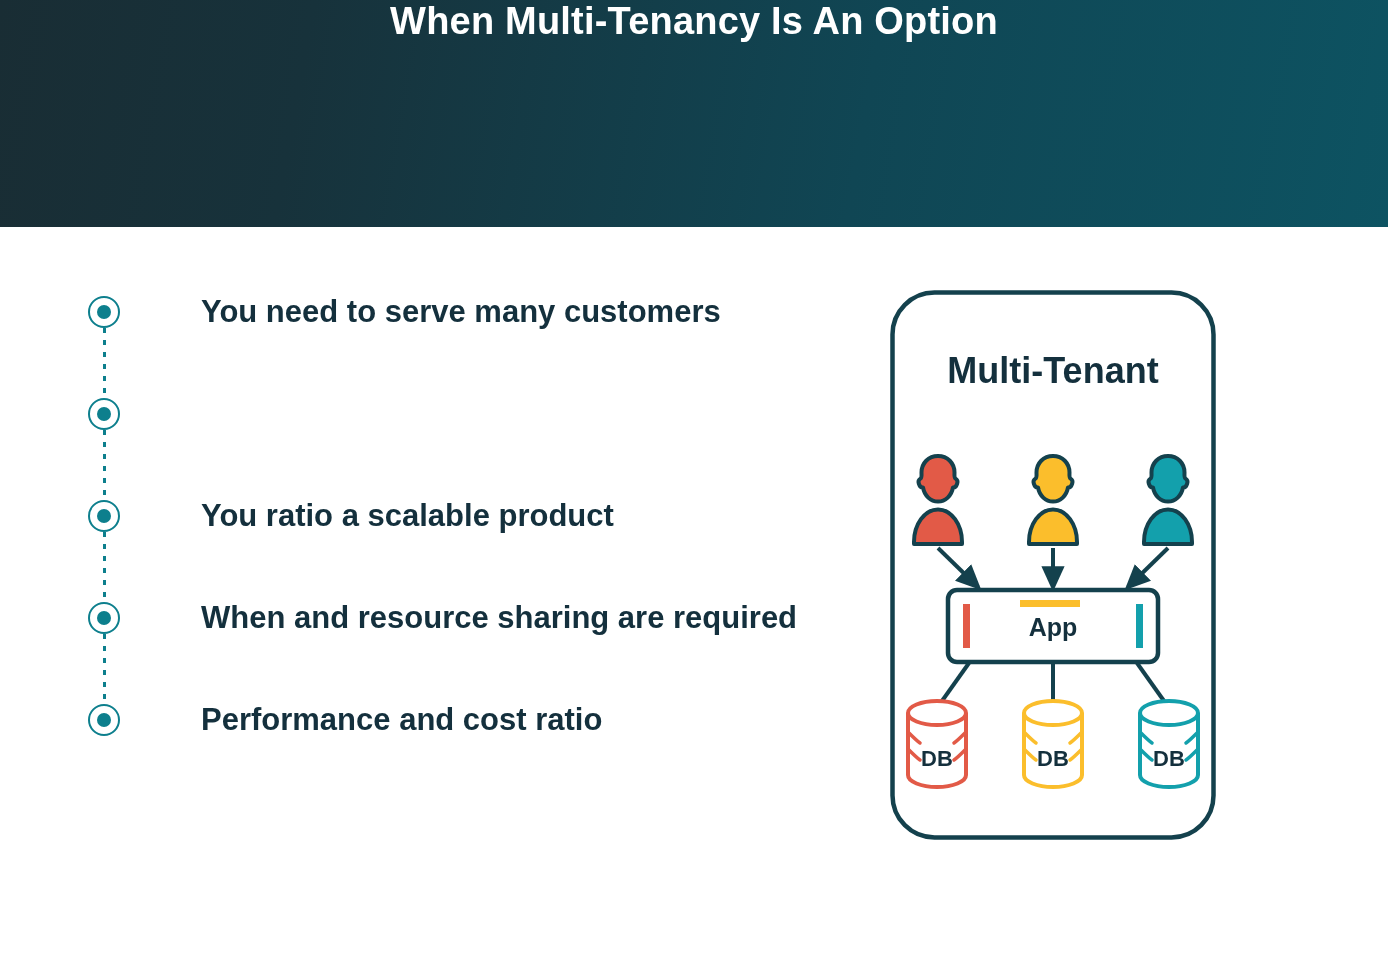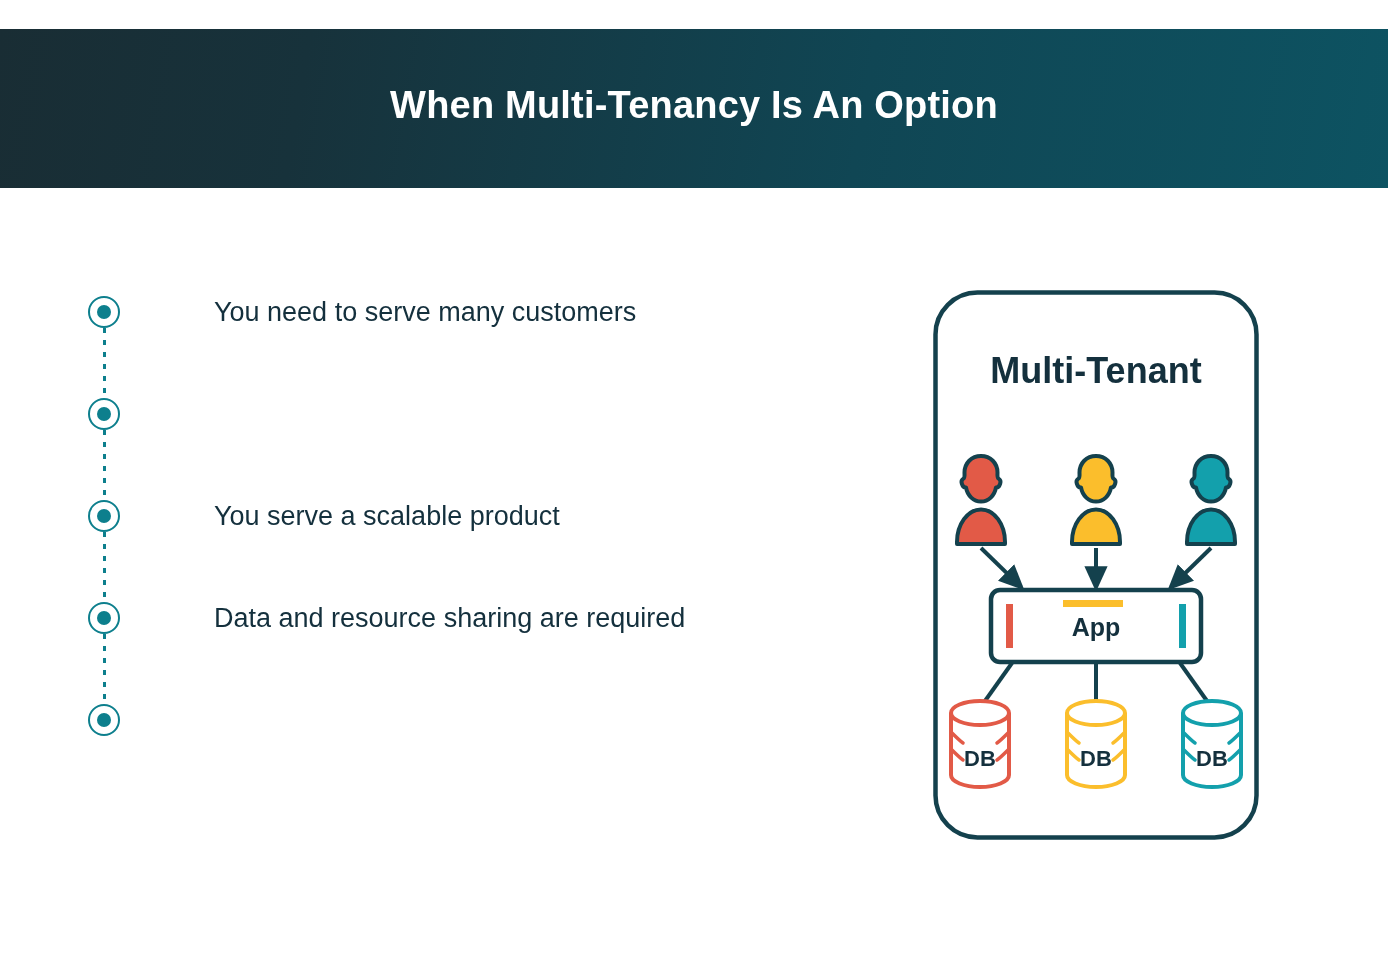--- a/index.html
+++ b/index.html
@@ -21,26 +21,25 @@
     height: 968px;
     background: #ffffff;
   }
 
   
   .header {
     position: absolute;
     left: 0;
     top: 0;
     width: 1388px;
-    height: 159px;
+    height: 227px;
     background: linear-gradient(100deg, #192d34 0%, #17323b 22%, #104654 62%, #0d5362 100%);
     display: flex;
-    align-items: center;
+    align-items: flex-start;
     justify-content: center;
-    margin-top: 29px;
   }
   .header-title {
     color: #ffffff;
     font-size: 38px;
     font-weight: bold;
     letter-spacing: 0.2px;
     margin: 0;
     padding-bottom: 6px;
     white-space: nowrap;
   }
@@ -85,33 +84,33 @@
     top: 32px;
     width: 3px;
     height: 70px;
     background-image: linear-gradient(to bottom, #0d7f8d 42%, rgba(255,255,255,0) 42%);
     background-size: 3px 12px;
     background-repeat: repeat-y;
     z-index: 1;
   }
   .item-label {
     position: absolute;
-    left: 126px;
+    left: 113px;
     top: -3px;
-    font-size: 27px;
-    font-weight: normal;
+    font-size: 31px;
+    font-weight: bold;
     color: #14303d;
     white-space: nowrap;
     line-height: 38px;
   }
 
   
   .diagram {
     position: absolute;
-    left: 933px;
+    left: 890px;
     top: 290px;
     width: 326px;
     height: 491px;
   }
   .diagram-svg {
     display: block;
     width: 326px;
     height: 550px;
   }
   .diagram-title-text {
@@ -151,32 +150,33 @@
     </div>
 
     <div class="list-item">
       <span class="bullet"></span>
       <span class="connector"></span>
     </div>
 
     <div class="list-item">
       <span class="bullet"></span>
       <span class="connector"></span>
-      <span class="item-label">You serve a scalable product</span>
-    </div>
-
-    <div class="list-item">
-      <span class="bullet"></span>
-      <span class="connector"></span>
-      <span class="item-label">Data and resource sharing are required</span>
-    </div>
-
-
-    <div class="list-item">
-      <span class="bullet"></span>
+      <span class="item-label">You ratio a scalable product</span>
+    </div>
+
+    <div class="list-item">
+      <span class="bullet"></span>
+      <span class="connector"></span>
+      <span class="item-label">When and resource sharing are required</span>
+    </div>
+
+
+    <div class="list-item">
+      <span class="bullet"></span>
+      <span class="item-label">Performance and cost ratio</span>
     </div>
 
   </div>
 
   <div class="diagram">
     <svg class="diagram-svg" viewBox="0 0 326 550" xmlns="http://www.w3.org/2000/svg">
 
       <defs>
         <marker id="arrowhead" markerWidth="7" markerHeight="7" refX="5.2" refY="3.2" orient="auto" markerUnits="strokeWidth">
           <path d="M0,0.3 L6.4,3.2 L0,6.1 Z" fill="#14414d"></path>

